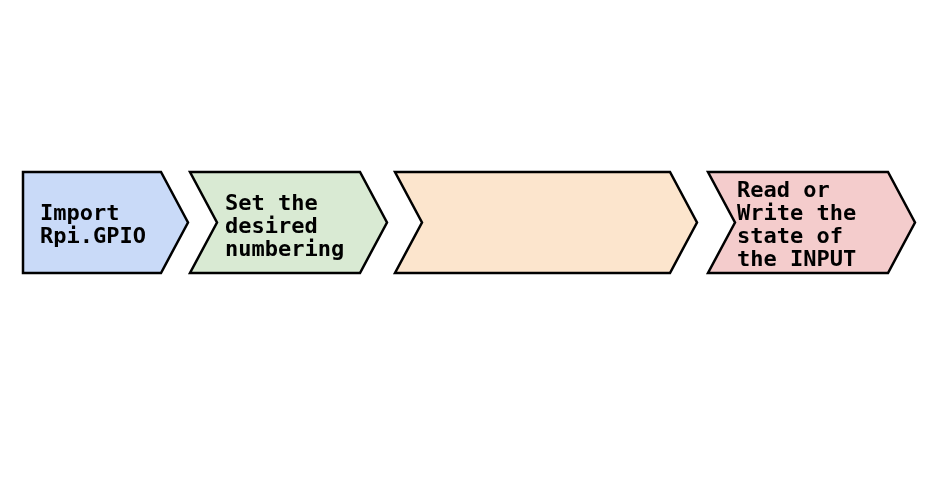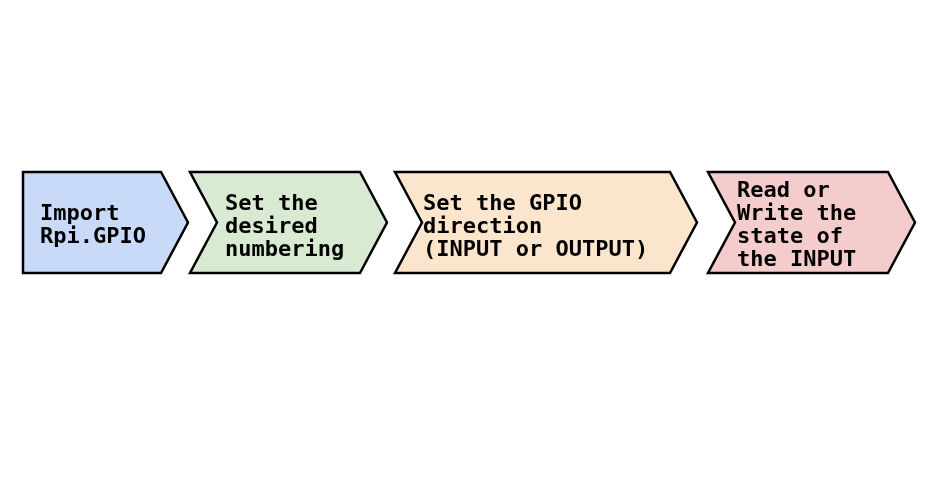--- a/index.html
+++ b/index.html
@@ -51,22 +51,19 @@
     <polygon points="708,172 888,172 915,222.5 888,273 708,273 735,222.5" fill="#f4cccc"></polygon>
   </svg>
 
   <div class="step-label label-1">Import
 Rpi.GPIO</div>
 
   <div class="step-label label-2">Set the
 desired
 numbering</div>
 
-  <div class="step-label label-3">Set the GPIO
-direction
-(INPUT or OUTPUT)</div>
 
   <div class="step-label label-4">Read or
 Write the
 state of
 the INPUT</div>
 
 </div>
 
 </body></html>

